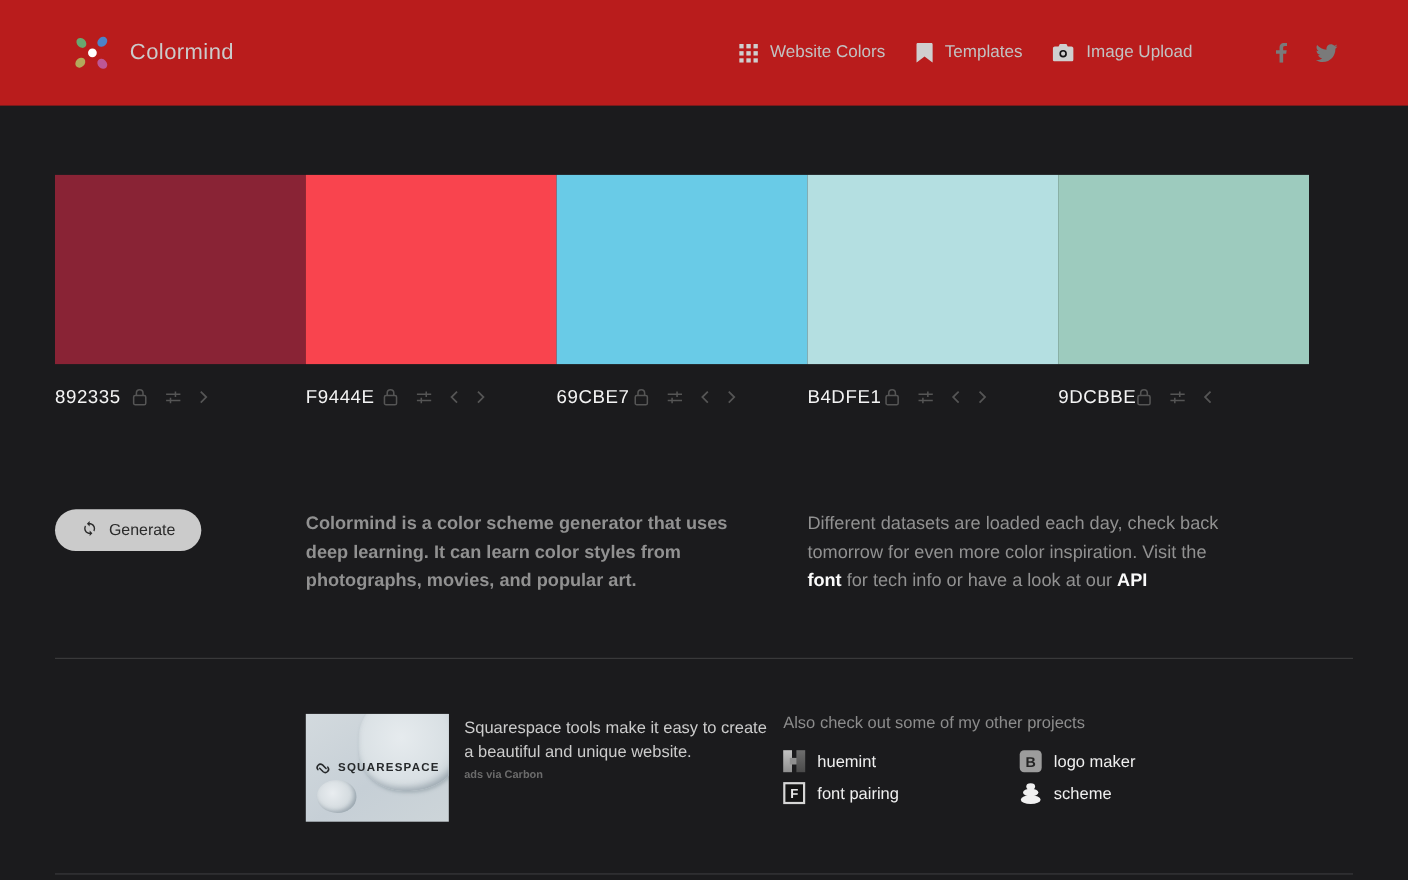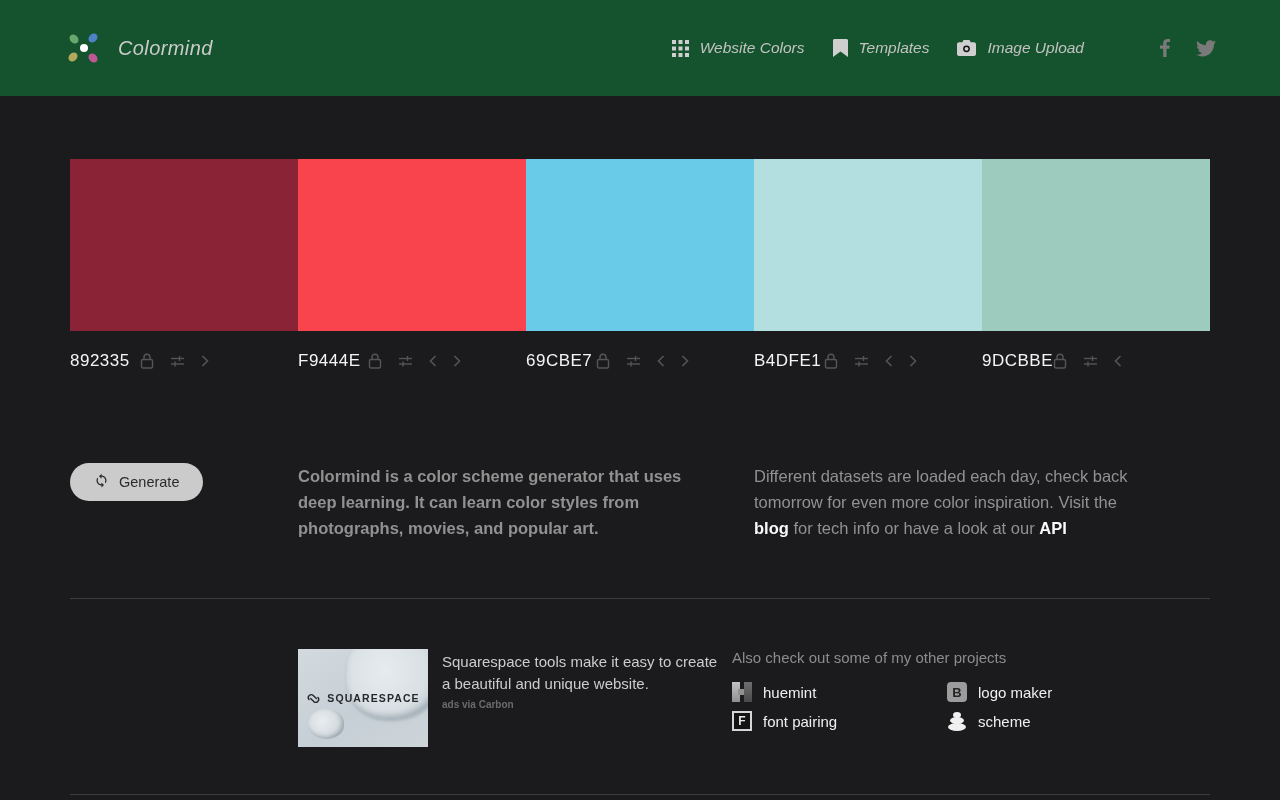--- a/index.html
+++ b/index.html
@@ -5,44 +5,43 @@
   * { margin:0; padding:0; box-sizing:border-box; }
   html,body { width:1280px; height:800px; }
   body {
     font-family:"Liberation Sans", sans-serif;
     background:#1b1b1d;
     color:#e8e8e8;
     overflow:hidden;
   }
   
   header {
-    height:96px; background:#14532d;
+    height:96px; background:#b91c1c;
     display:flex; align-items:center;
     padding:0 64px 0 66px;
-    font-style:italic;
   }
   .brand { display:flex; align-items:center; gap:16px; cursor:pointer; }
   .logo { position:relative; width:36px; height:36px; flex:0 0 auto; }
   .logo .dot { position:absolute; width:10px; height:8px; border-radius:50%; }
   .logo .d-tl { left:3px;  top:5px;    transform:rotate(45deg);  background:#69a76f; }
   .logo .d-tr { right:4px; top:4px;    transform:rotate(-45deg); background:#4d82c8; }
   .logo .d-c  { left:14px; top:14px;   width:8px; height:8px; background:#ffffff; }
   .logo .d-bl { left:2px;  bottom:5px; transform:rotate(-45deg); background:#b3a95c; }
   .logo .d-br { right:4px; bottom:4px; transform:rotate(45deg);  background:#bd5795; }
   .brand-name { font-size:20px; color:#cbcbcb; letter-spacing:0.4px; }
 
   nav { display:flex; align-items:center; gap:28px; margin-left:auto; }
   .nav-item { display:flex; align-items:center; gap:11px; cursor:pointer; color:#c2c2c2; font-size:15.5px; }
   .nav-item svg { display:block; }
 
   .social { display:flex; align-items:center; gap:26px; margin-left:76px; }
   .social svg { display:block; cursor:pointer; }
 
   
-  main { padding:0 70px; }
+  main { padding:0 50px; }
 
   .palette { margin-top:63px; display:grid; grid-template-columns:repeat(5,228px); height:172px; }
   .swatch { height:172px; cursor:pointer; }
 
   .labels { margin-top:20px; display:grid; grid-template-columns:repeat(5,228px); }
   .label-col { display:flex; align-items:center; }
   .hex { font-size:17px; color:#f4f4f4; letter-spacing:0.5px; min-width:70px; }
   .sw-btn { background:none; border:none; padding:0; margin-right:16px; cursor:pointer; height:16px; display:flex; align-items:center; }
   .sw-btn svg { display:block; }
 
@@ -328,21 +327,21 @@
       <button class="gen-btn">
         <span>
           <svg width="15" height="15" viewBox="0 0 24 24" fill="#2b2b2b">
               <path d="M12 4V1L8 5l4 4V6c3.31 0 6 2.69 6 6 0 1.01-.25 1.97-.7 2.8l1.46 1.46A7.93 7.93 0 0 0 20 12c0-4.42-3.58-8-8-8zm0 14c-3.31 0-6-2.69-6-6 0-1.01.25-1.97.7-2.8L5.24 7.74A7.93 7.93 0 0 0 4 12c0 4.42 3.58 8 8 8v3l4-4-4-4v3z"></path>
             </svg>
         </span>
         <span>Generate</span>
       </button>
     </div>
     <p class="about p1">Colormind is a color scheme generator that uses deep learning. It can learn color styles from photographs, movies, and popular art.</p>
-    <p class="about p2"><span>Different datasets are loaded each day, check back tomorrow for even more color inspiration. Visit the </span><a>blog</a><span> for tech info or have a look at our </span><a>API</a></p>
+    <p class="about p2"><span>Different datasets are loaded each day, check back tomorrow for even more color inspiration. Visit the </span><a>font</a><span> for tech info or have a look at our </span><a>API</a></p>
   </div>
 
   <hr class="divider div1">
 
   <div class="footer-row">
     <div class="ad">
       <div class="ad-image">
         <span class="droplet-big"></span>
         <span class="droplet-small"></span>
         <span class="sq-logo">

